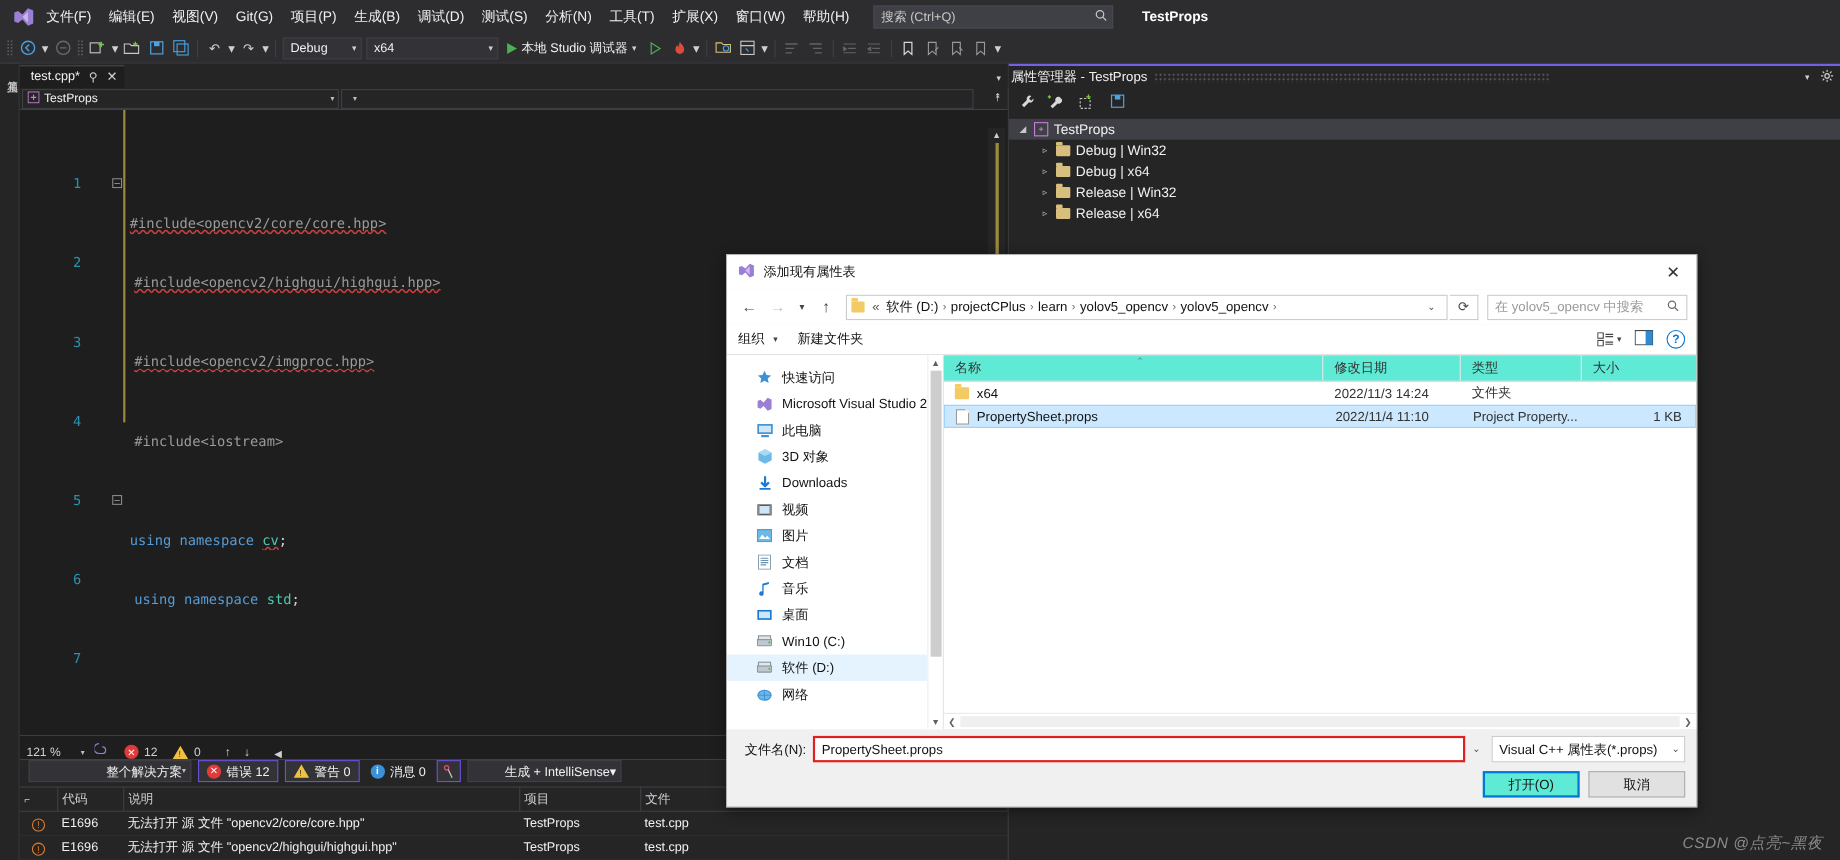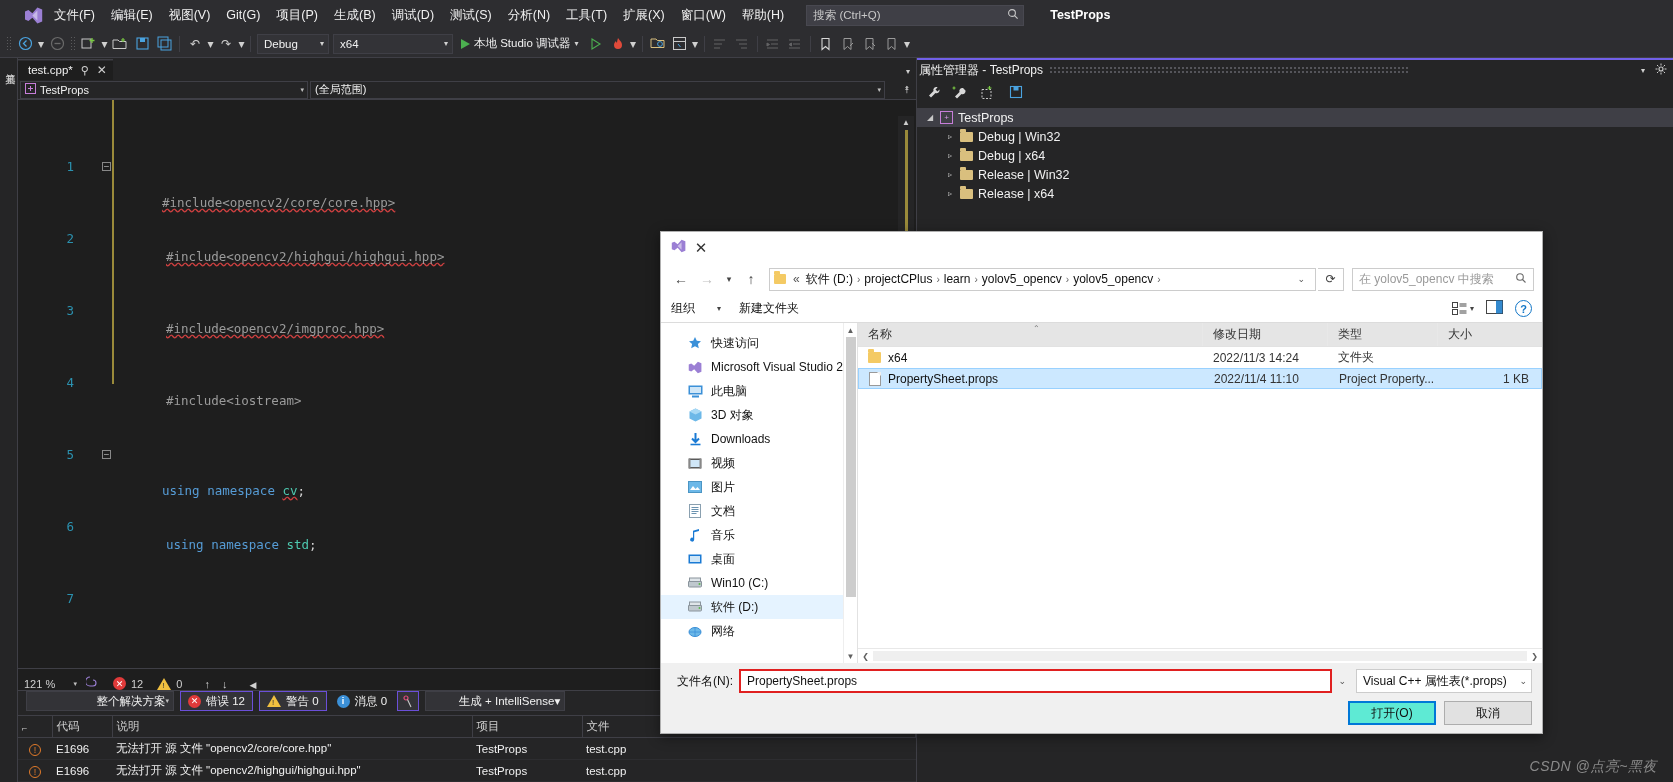--- a/index.html
+++ b/index.html
@@ -13,21 +13,21 @@
     overflow:hidden;
     position:relative;
   }
 
   
   #vs-root { position:absolute; inset:0; background:#252526; }
 
   
   .menubar {
     height:30px; background:#2d2d30; display:flex; align-items:center;
-    padding-left:20px; position:relative;
+    padding-left:8px; position:relative;
   }
   .vs-logo { width:26px; height:22px; display:flex; align-items:center; justify-content:center; }
   .menu-item {
     padding:4px 8px; font-size:12.5px; color:#f1f1f1; white-space:nowrap; cursor:default;
   }
   .search-wrap {
     margin-left:14px; width:218px; height:21px; background:#3f3f46;
     border:1px solid #484850; display:flex; align-items:center;
     padding:0 4px 0 6px; color:#cfcfcf; font-size:11.5px; position:relative;
   }
@@ -98,21 +98,21 @@
 
   
   .codewrap { flex:1; position:relative; overflow:hidden; background:#1e1e1e; }
   .code {
     font-family:"DejaVu Sans Mono","Liberation Mono",monospace;
     font-size:12.5px; line-height:18px; white-space:pre; position:relative;
   }
   .ln { position:absolute; left:0; width:56px; text-align:right; color:#2b91af; }
   .gut-line { position:absolute; left:94px; top:0; bottom:0; width:2px; background:#9a8a3a; }
   .row { position:relative; height:18px; }
-  .txt { position:absolute; left:100px;margin-left:44px; }
+  .txt { position:absolute; left:100px; }
   .fold { position:absolute; left:84px; width:9px; height:9px; border:1px solid #888;
           color:#c8c8c8; font-size:8px; line-height:7px; text-align:center; top:4px; }
   .kw  { color:#569cd6; }
   .pp  { color:#9b9b9b; }
   .ty  { color:#4ec9b0; }
   .pl  { color:#d4d4d4; }
   .sq { text-decoration:underline wavy #d04040; text-decoration-skip-ink:none; }
 
   
   .zoomstrip {
@@ -211,21 +211,21 @@
   .crumb-sep { color:#666; font-size:10px; padding:0 1px; }
   .crumb-caret { margin-left:auto; color:#555; font-size:9px; padding:0 8px; }
   .refresh { width:26px;height:23px;border:1px solid #ccc;border-left:none;background:#fff;
              display:flex;align-items:center;justify-content:center;color:#444;font-size:12px; }
   .dsearch { width:182px;height:23px;border:1px solid #ccc;background:#fff;margin-left:6px;
              display:flex;align-items:center;padding:0 6px; color:#9a9a9a; font-size:12px; gap:4px; }
   .dsearch .sph { flex:1; }
 
   .dlg-cmd { height:28px; background:#fff; display:flex; align-items:center; padding:0 10px; gap:18px;
              border-bottom:1px solid #dcdcdc; }
-  .cmd-item { display:flex; align-items:center; gap:22px; font-size:12px; color:#111; }
+  .cmd-item { display:flex; align-items:center; gap:8px; font-size:12px; color:#111; }
   .cmd-caret { font-size:8px; color:#444; }
   .dlg-cmd-right { margin-left:auto; display:flex; align-items:center; gap:12px; }
   .viewic { display:flex; align-items:center; gap:3px; }
   .help-circ { width:17px;height:17px;border-radius:50%;border:1.5px solid #1176c7;
                color:#1176c7;font-size:11px;display:flex;align-items:center;justify-content:center;font-weight:bold; }
 
   .dlg-body { flex:1; display:flex; background:#fff; min-height:0; }
   .places {
     width:197px; background:#fff; border-right:1px solid #e2e2e2; position:relative;
     overflow:hidden; padding-top:8px;
@@ -239,21 +239,21 @@
   .places-sb {
     position:absolute; right:0; top:0; bottom:0; width:14px; background:#fff;
     border-left:1px solid #eee; display:flex; flex-direction:column; align-items:center;
   }
   .sb-arrow { height:14px; font-size:8px; color:#606060; display:flex;align-items:center; }
   .sb-thumb { width:10px; background:#cdcdcd; border-radius:0; }
 
   .flist { flex:1; display:flex; flex-direction:column; min-width:0; }
   .fl-head {
     height:24px; display:flex; align-items:center; border-bottom:1px solid #e2e2e2;
-    font-size:12px; color:#333; position:relative; background:#e5e5e5;justify-content:space-between;
+    font-size:12px; color:#333; position:relative; background:#5eead4;justify-content:space-between;
   }
   .fl-col { padding-left:10px; border-right:1px solid #e8e8e8; height:100%; display:flex; align-items:center; }
   .sort-caret { position:absolute; left:175px; top:1px; font-size:8px; color:#777; }
   .fl-rows { flex:1; overflow:hidden; }
   .fl-row { height:21px; display:flex; align-items:center; font-size:12px; color:#111; }
   .fl-row.sel { background:#cce8ff; border:1px solid #99d1ff; }
   .fl-name { flex:0 0 auto; display:flex; align-items:center; gap:7px; padding-left:10px; }
   .f-folder { width:13px;height:11px;background:#f4ca64;border-radius:1px;position:relative; }
   .f-folder::before{content:'';position:absolute;left:0;top:-3px;width:6px;height:3px;background:#f4ca64;border-radius:1px 1px 0 0;}
   .f-props { width:12px;height:14px;border:1px solid #9a9a9a;background:#fff;position:relative; }
@@ -486,21 +486,20 @@
           <span style="margin-right:4px">
             <svg width="11" height="11" viewBox="0 0 11 11">
                 <rect x="0.5" y="0.5" width="10" height="10" fill="none" stroke="#c77ed9" stroke-width="1"></rect>
                 <path d="M3 5.5h5M5.5 3v5" stroke="#c77ed9" stroke-width="1"></path>
               </svg>
           </span>
           <span class="nv">TestProps</span>
           <span class="ncaret">▾</span>
         </div>
         <div class="navcombo" style="width:575px">
-          <span class="nv">(全局范围)</span>
           <span class="ncaret">▾</span>
         </div>
         <div style="flex:1"></div>
         <div style="width:18px;display:flex;align-items:center;justify-content:center;font-size:10px;color:#cfcfcf">⯭</div>
       </div>
 
       <div class="codewrap">
         <div class="gut-line" style="height:284px"></div>
         <div class="code" style="padding-top:4px">
 
@@ -714,20 +713,21 @@
 
 <div class="dlg">
 
   <div class="dlg-title">
     <span>
       <svg width="15" height="14" viewBox="0 0 19 17">
           <path d="M13.4 0.6 18.2 2.6v11.8l-4.8 2-5-5.6-4 3.1L1 12.6V4.4l3.4-1.3 4 3.1z" fill="#9b7fd4"></path>
           <path d="M13.4 3.6v9.8l-5-4.9z" fill="#cdbfe9"></path>
         </svg>
     </span>
+    <span class="dt">添加现有属性表</span>
     <span class="dlg-close">✕</span>
   </div>
 
   <div class="dlg-nav">
     <span class="navbtn">←</span>
     <span class="navbtn dimd">→</span>
     <span class="navbtn sm">▾</span>
     <span class="navbtn">↑</span>
 
     <div class="crumbbar">

